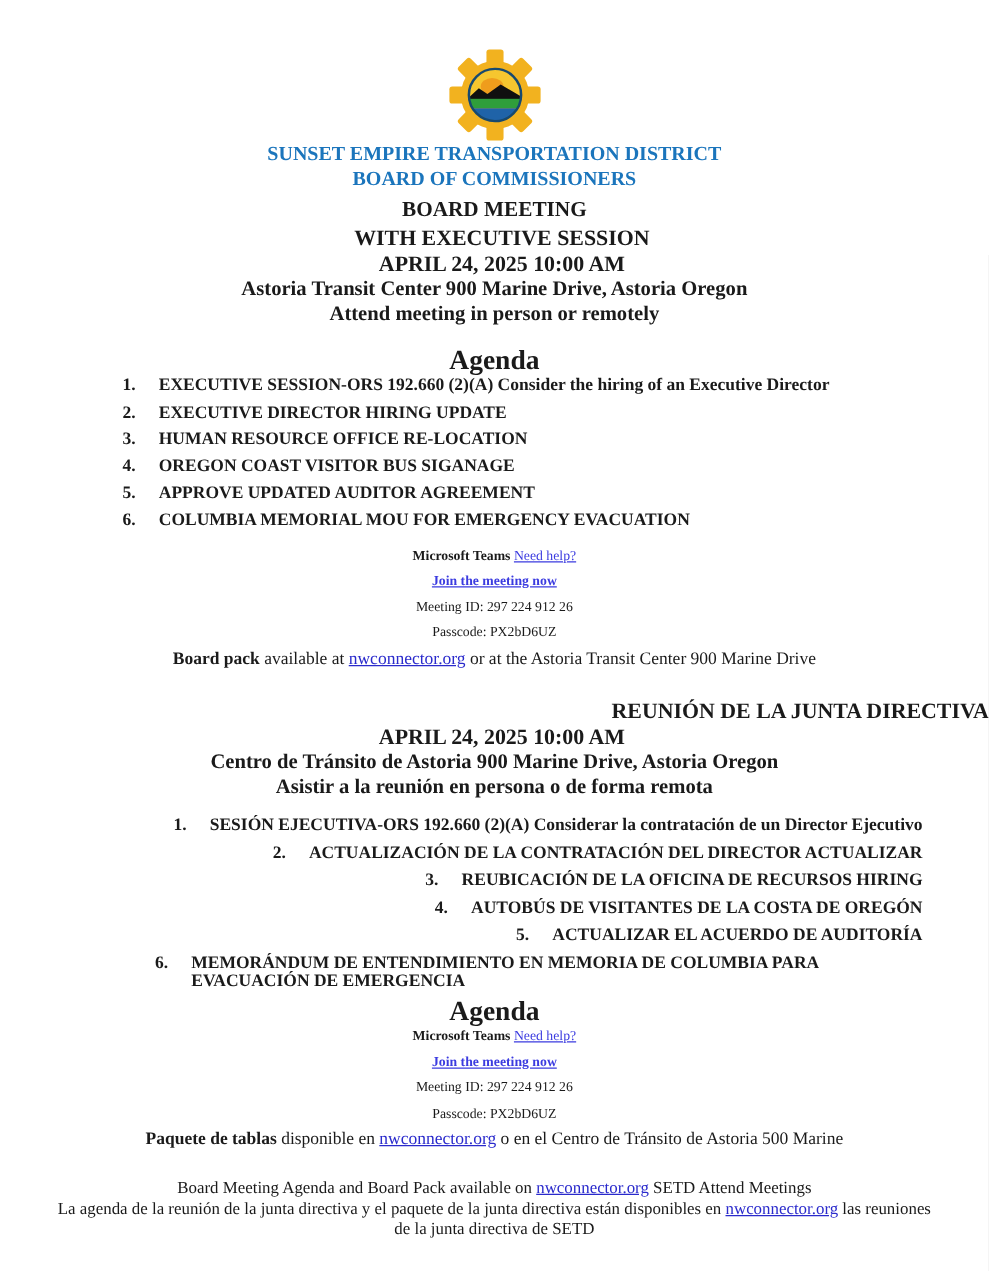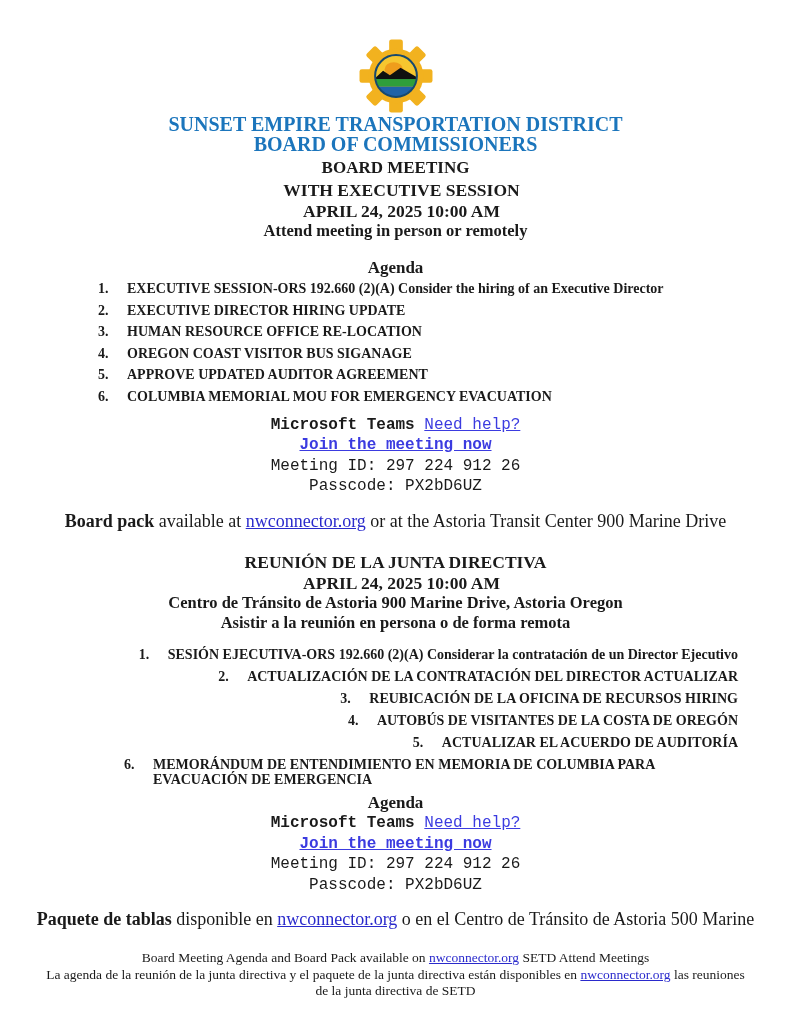--- a/index.html
+++ b/index.html
@@ -15,52 +15,52 @@
     padding-top:38px;
   }
   .center{text-align:center;}
   .b{font-weight:bold;}
 
   
   .logo-wrap{width:78px;height:76px;margin:0 auto 0 auto;}
   .logo-wrap svg{display:block;width:78px;height:76px;}
 
   
-  .org{font-size:20px;line-height:20px;font-weight:bold;color:var(--title_blue,#1B75BC);}
+  .org{font-size:16px;line-height:20px;font-weight:bold;color:var(--title_blue,#1B75BC);}
   .h-board{font-size:17px;line-height:25px;font-weight:bold;margin-top:1px;}
   .h-exec{font-size:17.5px;line-height:20.5px;font-weight:bold;padding-left:12px;}
   .h-loc{font-size:16.5px;line-height:20px;font-weight:bold;}
 
   
-  .agenda-h{font-size:17px;line-height:20px;font-weight:bold;margin-top:17px;}
+  .agenda-h{font-size:22px;line-height:20px;font-weight:bold;margin-top:17px;}
   ol.agenda{
     list-style:none;margin:3px 0 0 98px;padding:0;
     width:640px;counter-reset:item;
     font-size:14px;font-weight:bold;
   }
   ol.agenda li{
     display:flex;line-height:15px;margin-bottom:6.5px;
   }
   ol.agenda li::before{
     counter-increment:item;
     content:counter(item) ".";
     flex:none;width:29px;
   }
   ol.agenda li span{display:block;line-height:15px;}
   ol.agenda.es li{line-height:16px;margin-bottom:6px;justify-content:flex-end;}
 
   
-  .teams{font-family:Liberation Mono, monospace;font-size:16px;line-height:20.5px;margin-top:11px;}
+  .teams{font-family:Liberation Serif, serif;font-size:11px;line-height:20.5px;margin-top:11px;}
   .lnk{color:var(--link_sans,#3B3BE0);text-decoration:underline;cursor:pointer;}
   .slnk{color:var(--link_serif,#2A2ACC);text-decoration:underline;cursor:pointer;}
 
-  .pack{font-size:18px;line-height:19px;margin-top:15px;}
+  .pack{font-size:14px;line-height:19px;margin-top:1px;}
 
   .es-head{margin-top:21px;}
-  .es-title{font-size:17.5px;line-height:21px;font-weight:bold;}
+  .es-title{font-size:17.5px;line-height:21px;font-weight:bold;text-align:right;}
 
   .footer{font-size:13.5px;line-height:16.5px;margin-top:21px;width:710px;margin-left:auto;margin-right:auto;}
 </style>
 </head>
 <body>
 
 <div class="page">
 
   <div class="logo-wrap">
     <svg viewBox="0 0 100 100" aria-hidden="true">
@@ -88,20 +88,21 @@
       <circle cx="50" cy="50" r="27.5" fill="none" stroke="var(--logo_border)" stroke-width="2.6"></circle>
     </svg>
   </div>
 
   <div class="center">
     <div class="org">SUNSET EMPIRE TRANSPORTATION DISTRICT</div>
     <div class="org">BOARD OF COMMISSIONERS</div>
     <div class="h-board">BOARD MEETING</div>
     <div class="h-exec">WITH EXECUTIVE SESSION</div>
     <div class="h-exec">APRIL 24, 2025 10:00 AM</div>
+    <div class="h-loc">Astoria Transit Center 900 Marine Drive, Astoria Oregon</div>
     <div class="h-loc">Attend meeting in person or remotely</div>
   </div>
 
   <div class="agenda-h center">Agenda</div>
   <ol class="agenda">
     <li>
         <span>EXECUTIVE SESSION-ORS 192.660 (2)(A) Consider the hiring of an Executive Director</span>
       </li>
     <li>
         <span>EXECUTIVE DIRECTOR HIRING UPDATE</span>

